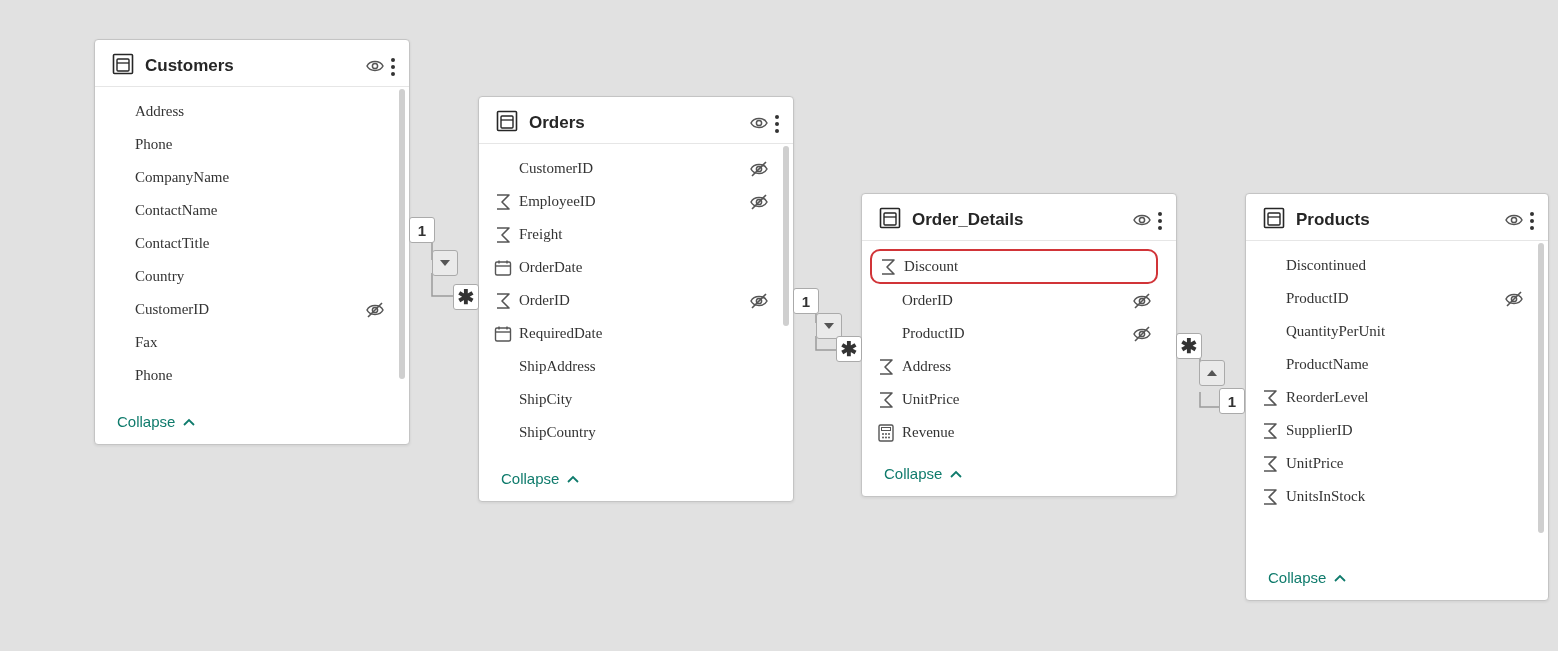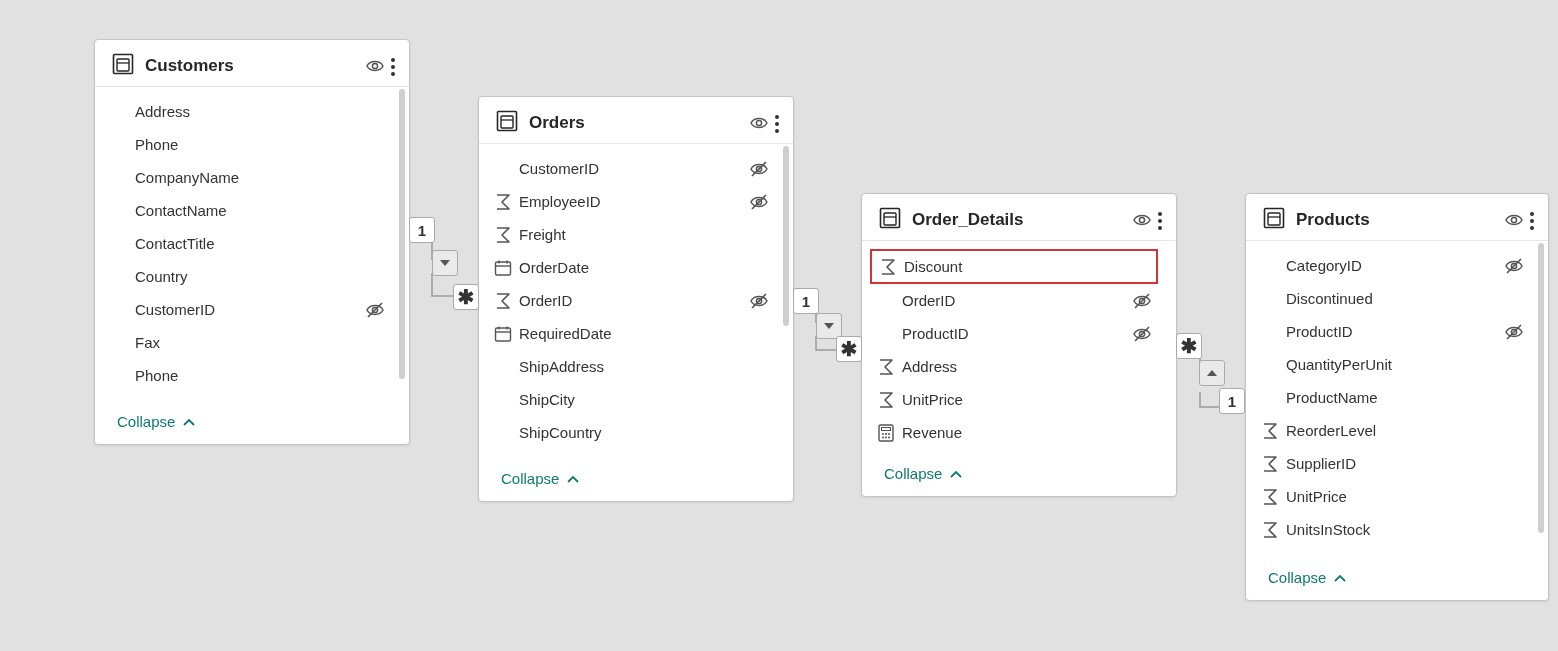--- a/index.html
+++ b/index.html
@@ -25,20 +25,21 @@
     padding:12px 14px 10px 16px;
     border-bottom:1px solid #e6e6e6;
   }
   .table-header .ico{flex:0 0 auto;margin-right:10px;}
   .table-title{flex:1 1 auto;font-weight:600;font-size:17px;}
   .table-header .eye{margin-right:6px;}
   .fields{
     position:relative;
     padding:8px 24px 4px 40px;
     flex:1 1 auto;
+    font-family:Liberation Serif, serif;
   }
   .scroll-indicator{
     position:absolute;
     top:2px;right:4px;
     width:6px;border-radius:3px;
     background:#cfcfcf;
   }
   .field-row{
     display:flex;align-items:center;
     height:33px;
@@ -48,21 +49,21 @@
   }
   .field-row .fi{
     width:20px;margin-left:-26px;margin-right:6px;
     display:inline-flex;justify-content:center;
     color:#555;
   }
   .field-row .label{flex:1 1 auto;}
   .field-row .hidden-eye{margin-left:auto;}
   .field-row.highlight{
     border:2px solid #d13438;
-    border-radius:0;
+    border-radius:10px;
     margin-left:-32px;padding-left:32px;
     margin-right:-6px;padding-right:6px;
     height:31px;
   }
   .collapse{
     padding:10px 0 14px 22px;
     color:#0f7b6c;
     font-size:15px;
     display:flex;align-items:center;gap:6px;
   }
@@ -399,28 +400,20 @@
       </span>
     <span class="v-more">
         <span></span>
         <span></span>
         <span></span>
       </span>
   </div>
   <div class="fields">
     <div class="scroll-indicator" style="height:290px"></div>
     <div class="field-row">
-        <span class="label">CategoryID</span>
-        <span class="hidden-eye">
-          <svg width="20" height="20">
-            <use href="#ic-eye-off"></use>
-          </svg>
-        </span>
-      </div>
-    <div class="field-row">
         <span class="label">Discontinued</span>
       </div>
     <div class="field-row">
         <span class="label">ProductID</span>
         <span class="hidden-eye">
           <svg width="20" height="20">
             <use href="#ic-eye-off"></use>
           </svg>
         </span>
       </div>

